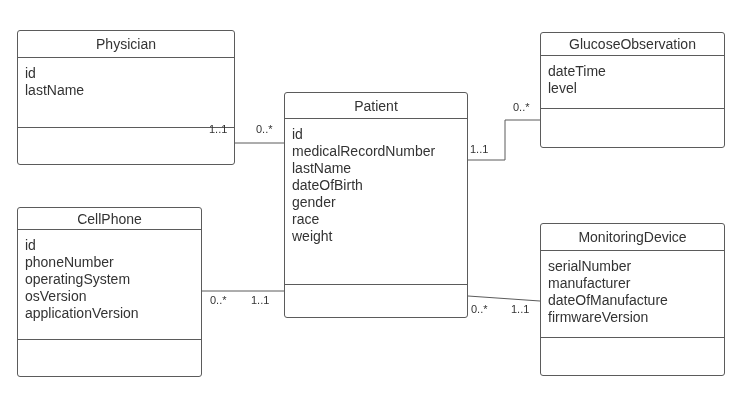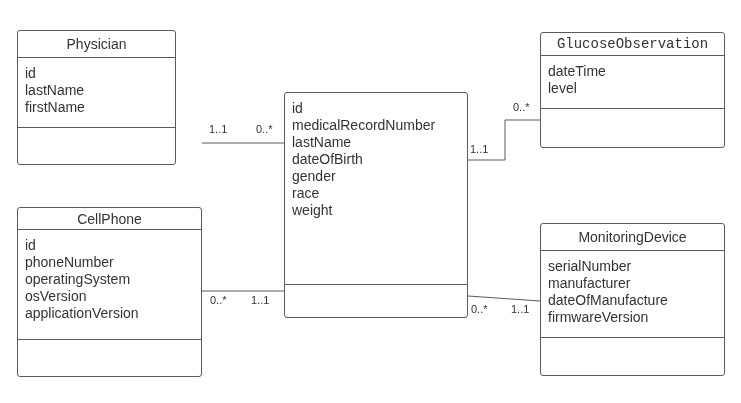--- a/index.html
+++ b/index.html
@@ -48,26 +48,26 @@
     overflow: hidden;
   }
   .uml-footer {
     box-sizing: border-box;
     border-top: 1px solid #5b5b5b;
     flex: 0 0 auto;
   }
   .attr { white-space: nowrap; }
 
   
-  #box-physician  { left: 17px;  top: 30px;  width: 159px; height: 135px; }
+  #box-physician  { left: 17px;  top: 30px;  width: 218px; height: 135px; }
   #box-physician  .uml-title  { height: 27px; }
   #box-physician  .uml-footer { height: 37px; }
 
   #box-glucose    { left: 540px; top: 32px;  width: 185px; height: 116px; }
-  #box-glucose    .uml-title  { height: 23px; font-family: Liberation Mono, monospace; }
+  #box-glucose    .uml-title  { height: 23px; }
   #box-glucose    .uml-footer { height: 39px; }
 
   #box-patient    { left: 284px; top: 92px;  width: 184px; height: 226px; }
   #box-patient    .uml-title  { height: 26px; }
   #box-patient    .uml-footer { height: 33px; }
 
   #box-cellphone  { left: 17px;  top: 207px; width: 185px; height: 170px; justify-content: flex-end; }
   #box-cellphone  .uml-title  { height: 22px; }
   #box-cellphone  .uml-footer { height: 37px; }
 
@@ -101,35 +101,35 @@
     <polyline points="468,160 505,160 505,120 540,120" stroke="#5b5b5b" stroke-width="1" fill="none"></polyline>
     <line x1="202" y1="291" x2="284" y2="291" stroke="#5b5b5b" stroke-width="1" fill="none"></line>
     <line x1="468" y1="296" x2="540" y2="301" stroke="#5b5b5b" stroke-width="1" fill="none"></line>
   </svg>
 
   <div class="uml-class" id="box-physician">
     <div class="uml-title">Physician</div>
     <div class="uml-attrs">
         <div class="attr">id</div>
         <div class="attr">lastName</div>
-        <div class="attr">firstName</div>
       </div>
     <div class="uml-footer"></div>
   </div>
 
   <div class="uml-class" id="box-glucose">
     <div class="uml-title">GlucoseObservation</div>
     <div class="uml-attrs">
         <div class="attr">dateTime</div>
         <div class="attr">level</div>
       </div>
     <div class="uml-footer"></div>
   </div>
 
   <div class="uml-class" id="box-patient">
+    <div class="uml-title">Patient</div>
     <div class="uml-attrs">
         <div class="attr">id</div>
         <div class="attr">medicalRecordNumber</div>
         <div class="attr">lastName</div>
         <div class="attr">dateOfBirth</div>
         <div class="attr">gender</div>
         <div class="attr">race</div>
         <div class="attr">weight</div>
       </div>
     <div class="uml-footer"></div>

